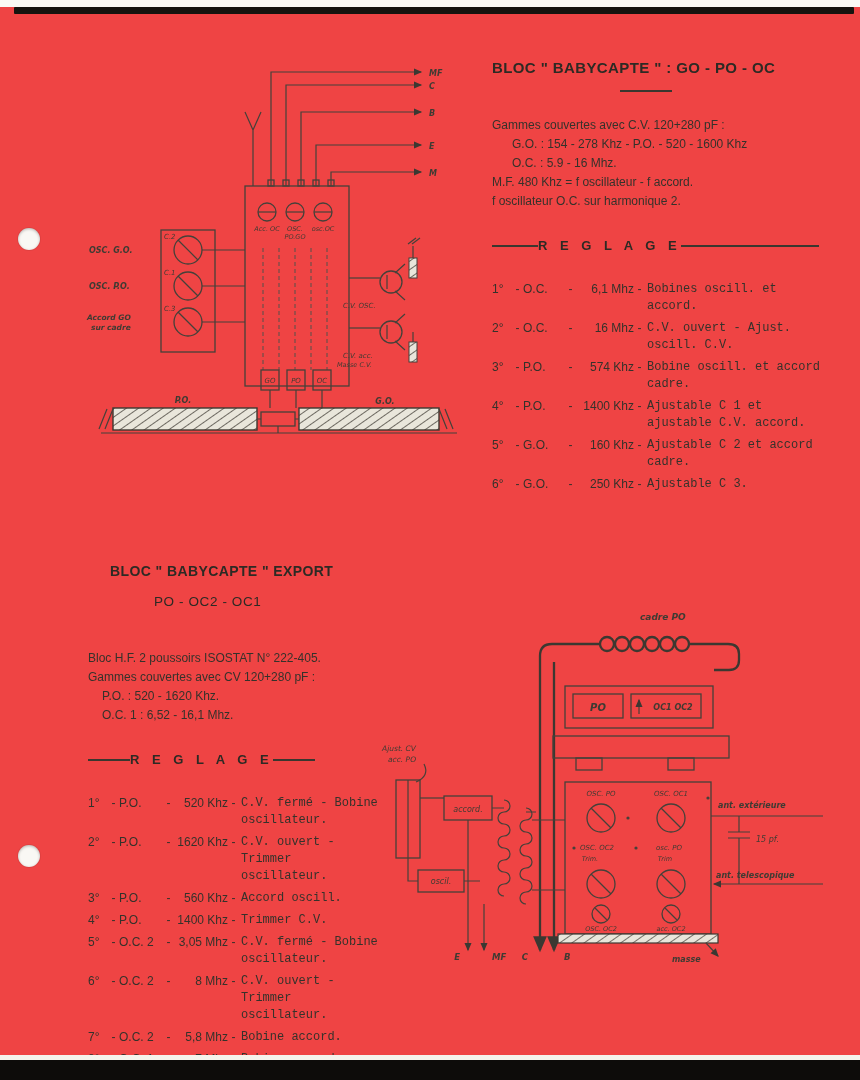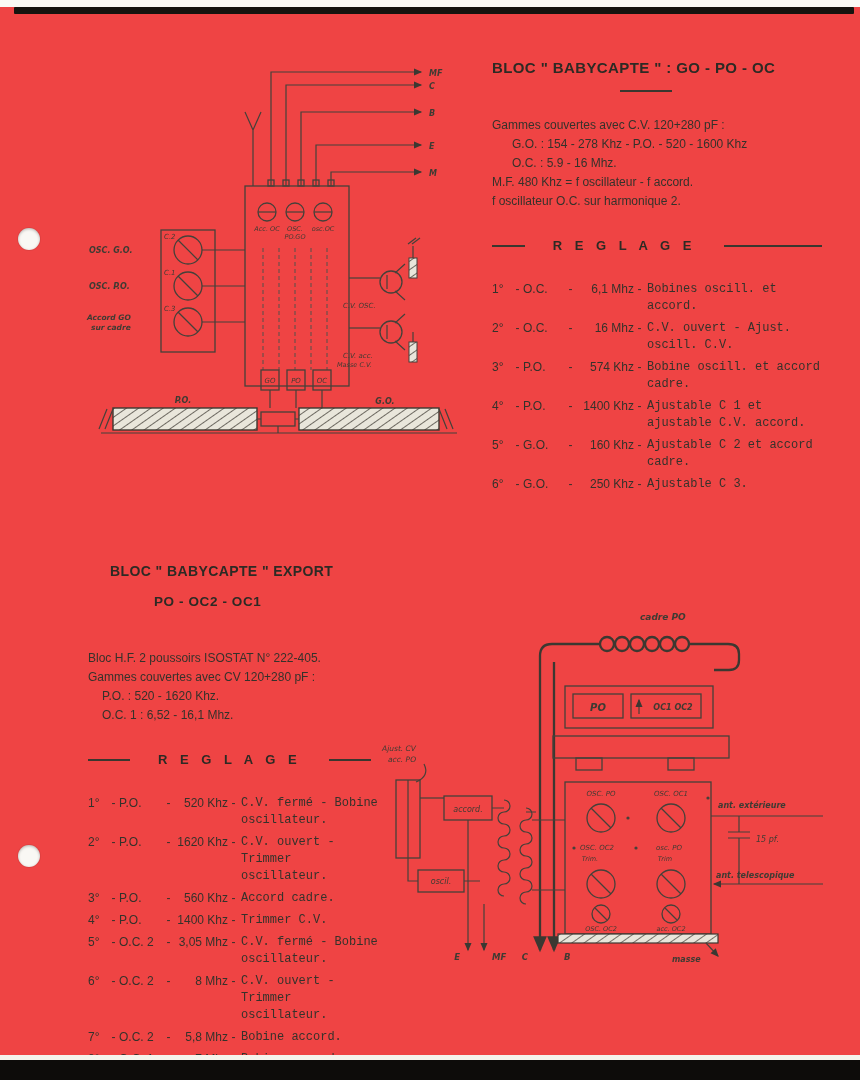--- a/index.html
+++ b/index.html
@@ -14,28 +14,28 @@
   .hole{position:absolute;width:22px;height:22px;border-radius:50%;background:#f9f8f4;
         box-shadow:inset 0 1px 3px rgba(0,0,0,.28), 0 0 0 1px rgba(0,0,0,.06);}
   .hole1{left:18px;top:228px;} .hole2{left:18px;top:845px;}
 
   
   .s1{position:absolute;left:492px;top:58px;width:330px;font-size:12px;line-height:19px;}
   .s2{position:absolute;left:88px;top:562px;width:290px;font-size:12px;line-height:19px;}
   h1,h2{font-size:15px;font-weight:bold;margin:0;letter-spacing:.4px;color:#2d2a24;}
   h2{font-size:14px;}
   .title-rule{width:52px;height:2px;background:#3a372f;margin:13px 0 24px 128px;}
-  .sub{font-weight:bold;font-size:13.5px;margin:11px 0 0 66px;letter-spacing:.6px;color:#2d2a24;}
+  .sub{font-weight:normal;font-size:13.5px;margin:11px 0 0 66px;letter-spacing:.6px;color:#2d2a24;}
   .intro{margin-top:0;}
   .s1 .intro{margin-top:2px;}
   .s2 .intro{margin-top:38px;}
   .ln{margin:0;}
   .ind1{padding-left:20px;}
   .ind2{padding-left:14px;}
-  .reg-head{display:flex;align-items:center;gap:28px;margin-top:25px;}
+  .reg-head{display:flex;align-items:center;gap:0;margin-top:25px;}
   .rule{height:2px;background:#3a372f;}
   .w42{width:46px;} .w135{width:138px;} .w40{width:42px;}
   .rh{font-weight:bold;font-size:13px;letter-spacing:4.5px;color:#2d2a24;white-space:nowrap;}
   .reg-list{margin-top:26px;}
   .rrow{display:flex;margin-bottom:5px;line-height:17px;}
   .c-num{width:20px;flex:none;}
   .c-dash{width:11px;flex:none;text-align:center;}
   .c-band{width:42px;flex:none;}
   .c-freq{width:58px;flex:none;text-align:right;}
   .c-desc{flex:1;padding-left:2px;font-family:Liberation Mono, monospace;}
@@ -281,21 +281,21 @@
           <span class="c-dash">-</span>
           <span class="c-desc">C.V. ouvert - Trimmer oscillateur.</span>
       </div>
       <div class="rrow">
         <span class="c-num">3°</span>
           <span class="c-dash">-</span>
           <span class="c-band">P.O.</span>
           <span class="c-dash">-</span>
           <span class="c-freq">560 Khz</span>
           <span class="c-dash">-</span>
-          <span class="c-desc">Accord cadre.</span>
+          <span class="c-desc">Accord oscill.</span>
       </div>
       <div class="rrow">
         <span class="c-num">4°</span>
           <span class="c-dash">-</span>
           <span class="c-band">P.O.</span>
           <span class="c-dash">-</span>
           <span class="c-freq">1400 Khz</span>
           <span class="c-dash">-</span>
           <span class="c-desc">Trimmer C.V.</span>
       </div>

